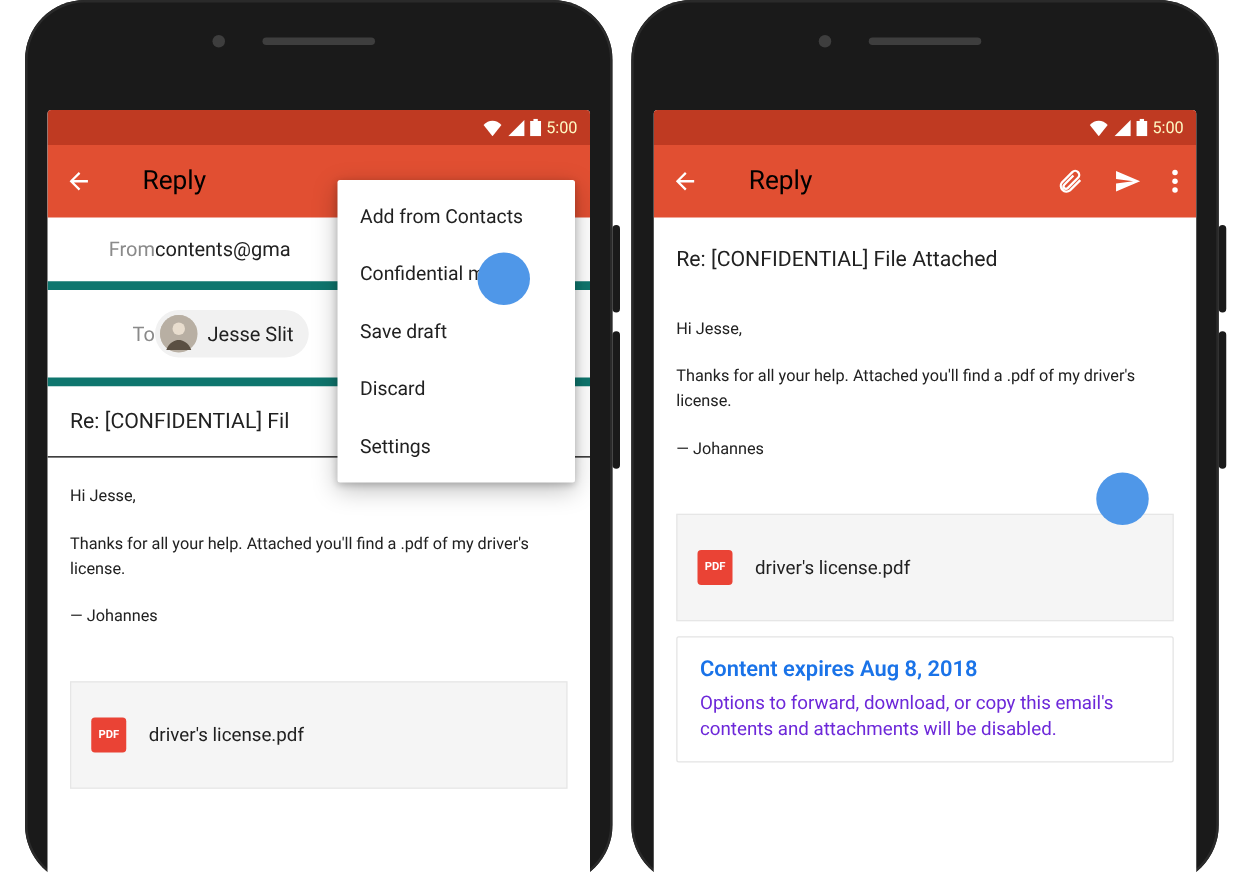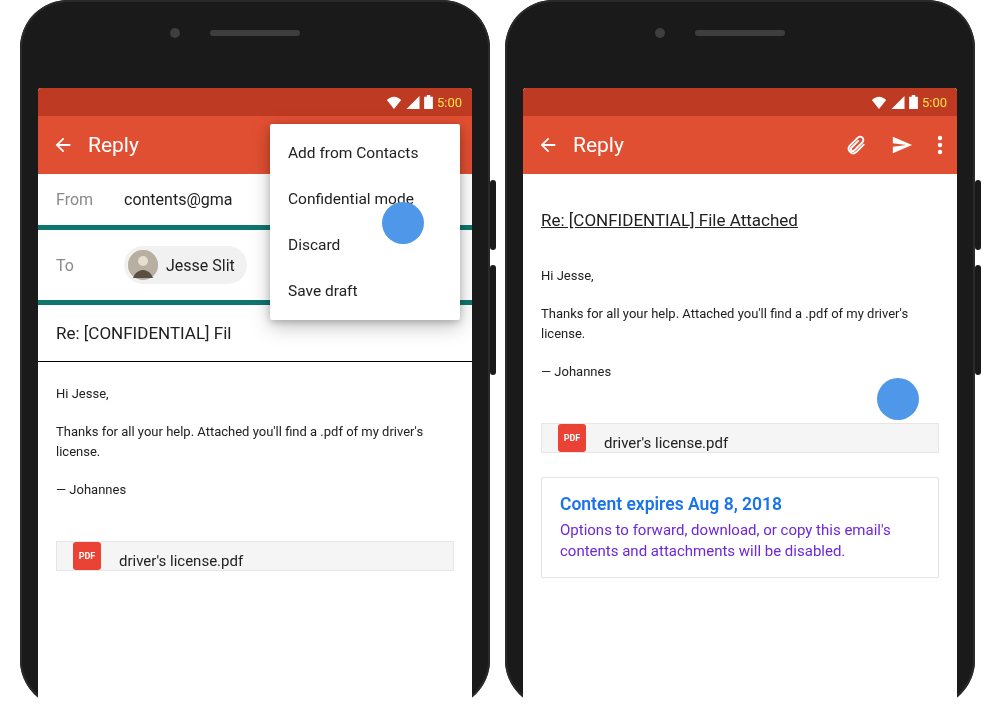--- a/index.html
+++ b/index.html
@@ -47,42 +47,43 @@
     background: #fff;
     border-radius: 3px 3px 0 0;
     overflow: hidden;
     position: relative;
   }
   
   .statusbar {
     height: 28px;
     background: #bf3a22;
     display:flex; align-items:center; justify-content:flex-end;
-    padding: 0 10px; gap:4px; color:#fde047; font-size:13px;
+    padding: 0 10px; gap:4px; color:#fef9c3; font-size:13px;
   }
   .statusbar svg { display:block; }
   
   .appbar {
     height: 58px;
     background: #e14f32;
     display:flex; align-items:center;
     padding: 0 14px;
-    gap: 14px;
-    color:#ffffff;
+    gap: 40px;
+    color:#000000;
   }
   .appbar .title { font-size:21px; font-weight:400; flex:1; }
   .appbar .actions { display:flex; align-items:center; gap:22px; }
   .iconbtn { display:flex; align-items:center; justify-content:center; cursor:pointer; }
   
   .field-row {
     display:flex; align-items:center;
     padding: 16px 18px;
-    border-bottom: 5px solid #0f766e;
+    border-bottom: 7px solid #0f766e;
     font-size:16px;
     color:#212121;
+    text-align:right;
   }
   .field-label { color:#8a8a8a; width:68px; }
   .chip {
     display:flex; align-items:center; gap:8px;
     background:#f1f1f1; border-radius:20px; padding:4px 12px 4px 4px;
   }
   .chip .avatar {
     width:30px; height:30px; border-radius:50%; background:#c9c2b8;
     display:flex; align-items:center; justify-content:center;
   }
@@ -94,41 +95,41 @@
   .body-area {
     padding: 22px 18px 8px 18px;
     font-size:13px; color:#212121; line-height:1.55;
   }
   .body-area p { margin-bottom: 18px; }
   
   .attach {
     margin: 14px 18px 0 18px;
     background:#f5f5f5;
     border:1px solid #e6e6e6;
-    display:flex; align-items:flex-end;
-    padding:0 16px; gap:18px;
+    display:flex; align-items:center;
+    padding:28px 16px; gap:18px;
     font-size:15px; color:#212121;
   }
   .pdf-badge {
     width:28px; height:28px; background:#ea4335; border-radius:3px;
     display:flex; align-items:center; justify-content:center;
     color:#fff; font-size:9px; font-weight:700;
   }
   
   .conf-card {
-    margin: 24px 18px 0 18px;
+    margin: 12px 18px 0 18px;
     border:1px solid #e3e3e3; border-radius:2px;
     padding:16px 18px 14px 18px;
   }
   .conf-title { color:#1a73e8; font-size:17.5px; font-weight:600; margin-bottom:6px; }
   .conf-body { color:#6d28d9; font-size:15px; line-height:1.45; }
   
   .popup {
     position:absolute;
-    top:36px; right:12px;
+    top:56px; right:12px;
     width:190px;
     background:#fff;
     box-shadow: 0 6px 20px rgba(0,0,0,0.25), 0 2px 6px rgba(0,0,0,0.2);
     border-radius:2px;
     padding:6px 0;
     z-index:20;
   }
   .popup-item {
     padding:14px 18px; font-size:15.5px; color:#212121; cursor:pointer;
     position:relative;
@@ -208,22 +209,23 @@
       </div>
 
       <div class="attach">
         <span class="pdf-badge">PDF</span>
         <span>driver's license.pdf</span>
       </div>
 
       <div class="popup">
         <div class="popup-item">Add from Contacts</div>
         <div class="popup-item">Confidential mode</div>
+        <div class="popup-item">Save draft</div>
         <div class="popup-item">Discard</div>
-        <div class="popup-item">Save draft</div>
+        <div class="popup-item">Settings</div>
       </div>
 
       <div class="touchdot" style="top:114px; right:48px;"></div>
 
     </div>
   </div>
 
   <div class="phone right">
     <div class="earpiece"></div>
     <div class="camdot"></div>
@@ -271,21 +273,21 @@
           <span class="iconbtn">
             <svg width="6" height="20" viewBox="0 0 6 20" fill="#fff">
                 <circle cx="3" cy="3" r="2.2"></circle>
                 <circle cx="3" cy="10" r="2.2"></circle>
                 <circle cx="3" cy="17" r="2.2"></circle>
               </svg>
           </span>
         </div>
       </div>
 
-      <div class="subject-row" style="border-bottom:none; padding-top:36px; padding-bottom:10px; font-size:17px;text-decoration:underline;">
+      <div class="subject-row" style="border-bottom:none; padding-top:24px; padding-bottom:10px; font-size:17px;">
         <span>Re: [CONFIDENTIAL] File Attached</span>
       </div>
 
       <div class="body-area" style="padding-top:26px;">
         <p>Hi Jesse,</p>
         <p>Thanks for all your help. Attached you'll find a .pdf of my driver's license.</p>
         <p>— Johannes</p>
       </div>
 
       <div class="attach">

